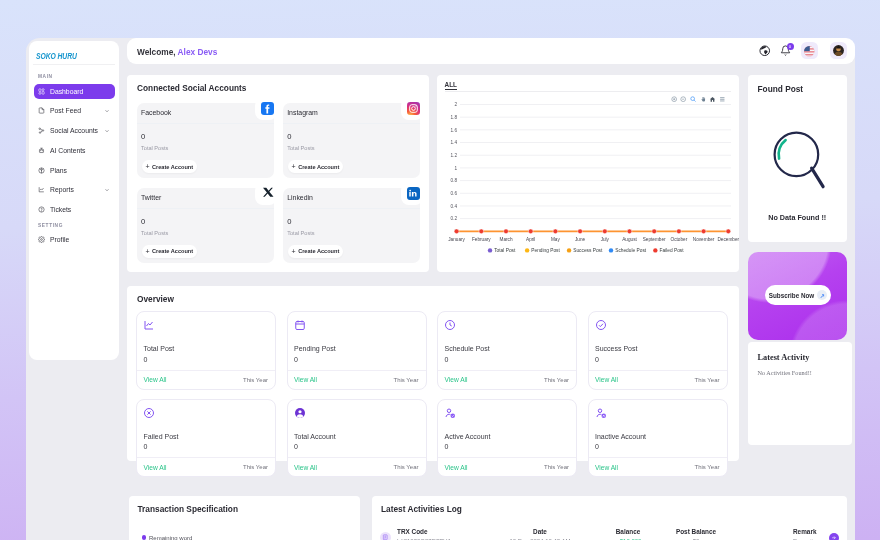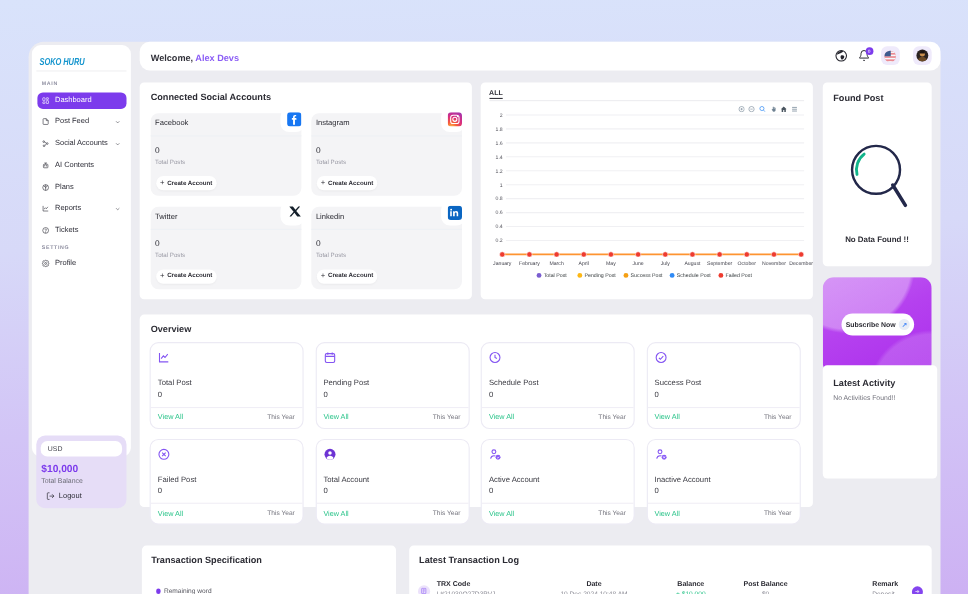--- a/index.html
+++ b/index.html
@@ -8,21 +8,21 @@
 body {
   font-family:"Liberation Sans", sans-serif;
   position:relative;
   background:linear-gradient(178deg,#d9e3fb 0%,#d7d9f8 40%,#d2c4f6 70%,#cdb1f3 100%);
 }
 .card { background:#fff; border-radius:4px; position:absolute; }
 
 .wrap { position:absolute; left:26px; top:38px; width:828.5px; height:502px;
   background:#ececf1; border-radius:14px 14px 0 0; }
 
-.sidebar { position:absolute; left:28.5px; top:41px; width:90.5px; height:374px;
+.sidebar { position:absolute; left:28.5px; top:41px; width:90.5px; height:319px;
   background:#fff; border-radius:8px; }
 .logo { position:absolute; left:7.5px; top:10px; font-size:8.5px; font-weight:bold;
   font-style:italic; color:#1796ce; letter-spacing:-0.1px; transform:scale(0.8,1.08); transform-origin:0 50%; }
 .logo-hr { position:absolute; left:4px; top:22.5px; width:82px; border-top:1px solid #f0f0f2; }
 .side-label { position:absolute; left:9.5px; font-size:4.8px; color:#8e8ea0; letter-spacing:0.6px; font-weight:bold; }
 .mi { position:absolute; left:5px; width:81px; height:15px; display:flex; align-items:center; color:#2e2e38; font-size:6.8px; font-weight:500; }
 .mi svg { margin-left:4.5px; margin-right:5px; flex:0 0 auto; }
 .mi .chev { margin-left:auto; margin-right:5px; }
 .mi.active { background:#7c3bec; border-radius:5px; color:#fff; }
 .balance-card { position:absolute; left:4px; top:354.5px; width:82.5px; height:66.5px;
@@ -59,21 +59,21 @@
 .latestpost { left:747.5px; top:75px; width:99.5px; height:167px; }
 .subscribe { position:absolute; left:748px; top:251.5px; width:99px; height:88px; border-radius:10px;
   background:radial-gradient(circle 62px at 22px -11px, rgba(255,255,255,0.34) 0 58px, rgba(255,255,255,0) 62px),
              radial-gradient(circle 58px at 99px 106px, rgba(255,255,255,0.17) 0 54px, rgba(255,255,255,0) 58px),
              linear-gradient(155deg,#c05ef2 0%, #b541ef 45%, #ab2eec 100%); overflow:hidden; }
 .sub-btn { position:absolute; left:17px; top:33.5px; width:66px; height:20px; background:#fff;
   border-radius:999px; display:flex; align-items:center; justify-content:center; gap:3px;
   font-size:6.3px; font-weight:600; color:#2b2b33; }
 .sub-arrow { width:10px; height:10px; border-radius:50%; background:#e8edf6; display:flex;
   align-items:center; justify-content:center; font-size:6px; color:#4f8ef7; }
-.activity { left:747.5px; top:332px; width:104px; height:102.5px; }
+.activity { left:747.5px; top:342px; width:104px; height:102.5px;font-family:Liberation Serif, serif; }
 
 .overview { left:127px; top:285.5px; width:612px; height:175px; }
 .ov-card { position:absolute; width:140px; height:78.5px; background:#fff;
   border:1px solid #eceaf4; border-radius:8px; }
 .ov-title { position:absolute; left:6.5px; top:33px; font-size:7px; font-weight:500; color:#3a3a42; }
 .ov-zero { position:absolute; left:6.5px; top:43.5px; font-size:7px; font-weight:500; color:#3a3a42; }
 .ov-hr { position:absolute; left:0; right:0; top:57.5px; border-top:1px solid #f0eef6; }
 .ov-view { position:absolute; left:6.5px; top:64px; font-size:6.6px; font-weight:500; color:#2bc48a; }
 .ov-year { position:absolute; right:7px; top:64.5px; font-size:6px; color:#72727c; }
 .ov-ico { position:absolute; left:6px; top:7px; }
@@ -149,30 +149,20 @@
         <circle cx="12" cy="17" r="0.7" fill="#3a3a44"></circle>
       </svg>
     Tickets</div>
   <div class="mi" style="top:190.6px;">
     <svg width="7" height="7" viewBox="0 0 24 24" fill="none" stroke="#3a3a44" stroke-width="2">
         <circle cx="12" cy="12" r="3"></circle>
         <path d="M19.4 15a1.65 1.65 0 0 0 .33 1.82l.06.06a2 2 0 1 1-2.83 2.83l-.06-.06a1.65 1.65 0 0 0-1.82-.33 1.65 1.65 0 0 0-1 1.51V21a2 2 0 1 1-4 0v-.09A1.65 1.65 0 0 0 9 19.4a1.65 1.65 0 0 0-1.82.33l-.06.06a2 2 0 1 1-2.83-2.83l.06-.06a1.65 1.65 0 0 0 .33-1.82 1.65 1.65 0 0 0-1.51-1H3a2 2 0 1 1 0-4h.09A1.65 1.65 0 0 0 4.6 9a1.65 1.65 0 0 0-.33-1.82l-.06-.06a2 2 0 1 1 2.83-2.83l.06.06a1.65 1.65 0 0 0 1.82.33H9a1.65 1.65 0 0 0 1-1.51V3a2 2 0 1 1 4 0v.09a1.65 1.65 0 0 0 1 1.51 1.65 1.65 0 0 0 1.82-.33l.06-.06a2 2 0 1 1 2.83 2.83l-.06.06a1.65 1.65 0 0 0-.33 1.82V9a1.65 1.65 0 0 0 1.51 1H21a2 2 0 1 1 0 4h-.09a1.65 1.65 0 0 0-1.51 1z"></path>
       </svg>
     Profile</div>
   <div class="side-label" style="top:182px;">SETTING</div>
-  <div class="balance-card">
-    <div class="usd-select">USD</div>
-    <div class="bal-amount">$10,000</div>
-    <div class="bal-label">Total Balance</div>
-    <div class="logout"><svg width="8" height="8" viewBox="0 0 24 24" fill="none" stroke="#2e2e38" stroke-width="2" style="margin-left:5px;margin-right:4px;">
-          <path d="M9 21H5a2 2 0 0 1-2-2V5a2 2 0 0 1 2-2h4"></path>
-          <polyline points="16 17 21 12 16 7"></polyline>
-          <line x1="21" y1="12" x2="9" y2="12"></line>
-        </svg>Logout</div>
-  </div>
 </aside>
 
 <header class="topbar">
   <div class="welcome">Welcome, <span>Alex Devs</span></div>
   <div style="position:absolute;right:0;top:0;height:25.5px;display:flex;align-items:center;">
     <svg width="11.5" height="11.5" viewBox="0 0 24 24" style="margin-right:9.5px;">
         <circle cx="12" cy="12" r="10" fill="none" stroke="#23232b" stroke-width="2"></circle>
         <path d="M3.5 10c.8-3.5 3.6-6.5 7.5-7.3 2.8-.5 4.8.2 4.4 1.6-.3 1.2-2.2.9-3 2-.7 1-2.2.6-3.2 1.4-1.1.9-3 1.2-4.6 1.6z" fill="#23232b"></path>
         <path d="M11.5 11.5c1.8-1.2 4.4-1 5.7.5 1.2 1.5.7 3.7-.8 4.9-1.2 1-1.7 2.5-3.3 2.2-1.2-.2-1-1.8-1.8-2.7-.9-1-.8-2.7.2-4.9z" fill="#23232b"></path>
       </svg>
@@ -511,21 +501,21 @@
   </div>
 </section>
 
 <section class="card subspec">
   <div class="panel-title" style="position:absolute;left:9px;top:7.5px;">Transaction Specification</div>
   <div style="position:absolute;left:13px;top:38.5px;font-size:6px;color:#55555e;display:flex;align-items:center;">
     <span style="width:4.5px;height:4.5px;border-radius:50%;background:#7c3bec;margin-right:3px;"></span>Remaining word</div>
 </section>
 
 <section class="card translog">
-  <div class="panel-title" style="position:absolute;left:9px;top:7.5px;">Latest Transaction Log</div>
+  <div class="panel-title" style="position:absolute;left:9px;top:7.5px;">Latest Activities Log</div>
   <div class="th" style="left:25px;top:31.5px;">TRX Code</div>
   <div class="th" style="left:168px;top:31.5px;transform:translateX(-50%);">Date</div>
   <div class="th" style="left:256px;top:31.5px;transform:translateX(-50%);">Balance</div>
   <div class="th" style="left:324px;top:31.5px;transform:translateX(-50%);">Post Balance</div>
   <div class="th" style="left:421px;top:31.5px;">Remark</div>
   <div style="position:absolute;left:8px;top:35.5px;width:11px;height:11px;border-radius:50%;background:#ece2fb;display:flex;align-items:center;justify-content:center;">
     <svg width="6.5" height="6.5" viewBox="0 0 24 24" fill="none" stroke="#8b5cf6" stroke-width="2">
         <rect x="5" y="3" width="14" height="18" rx="2"></rect>
         <path d="M9 8h6M9 12h6M9 16h4"></path>
       </svg>

